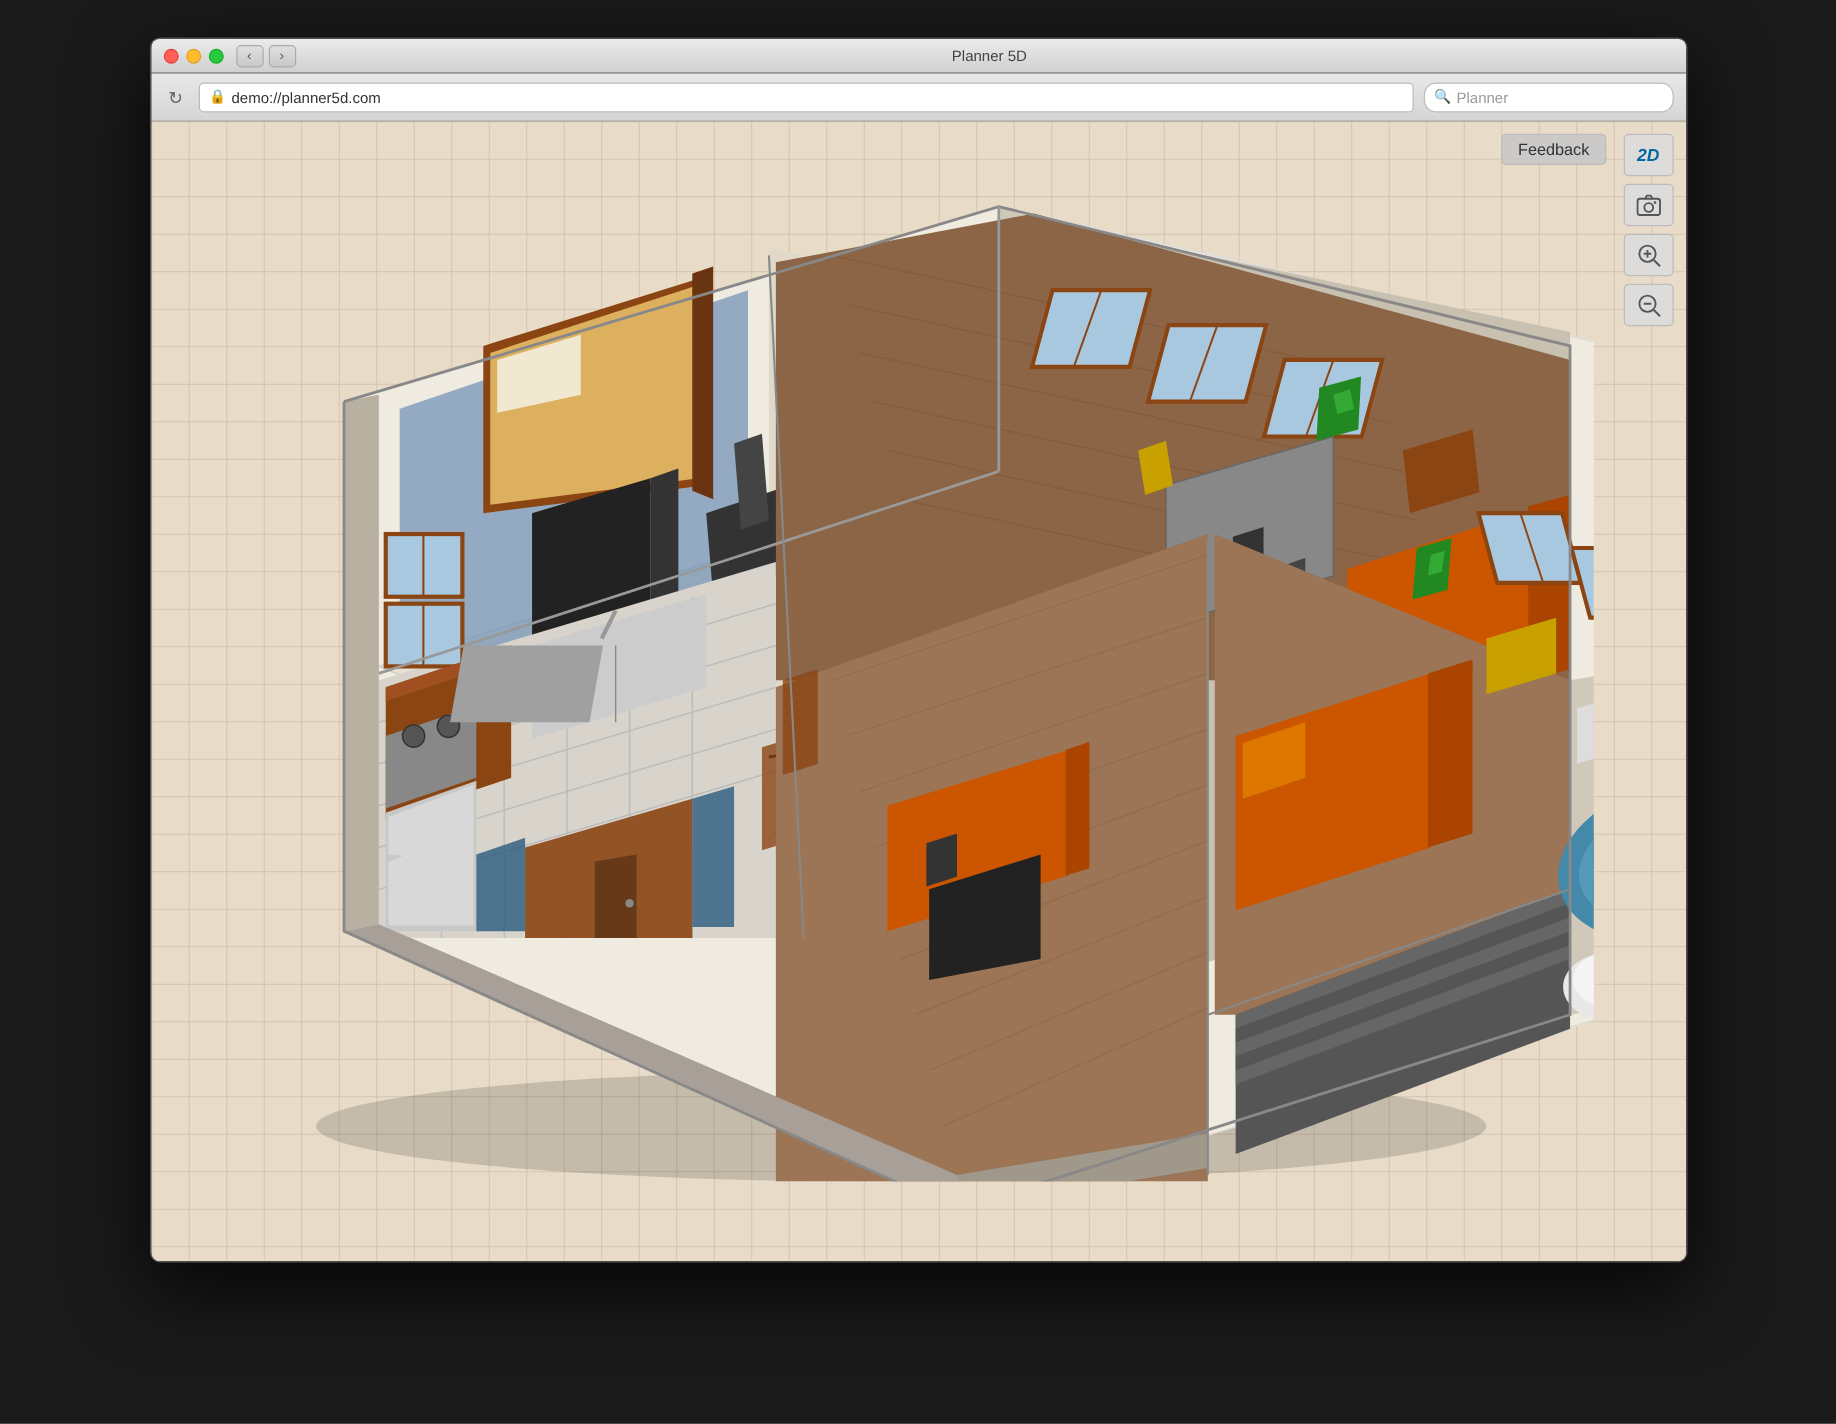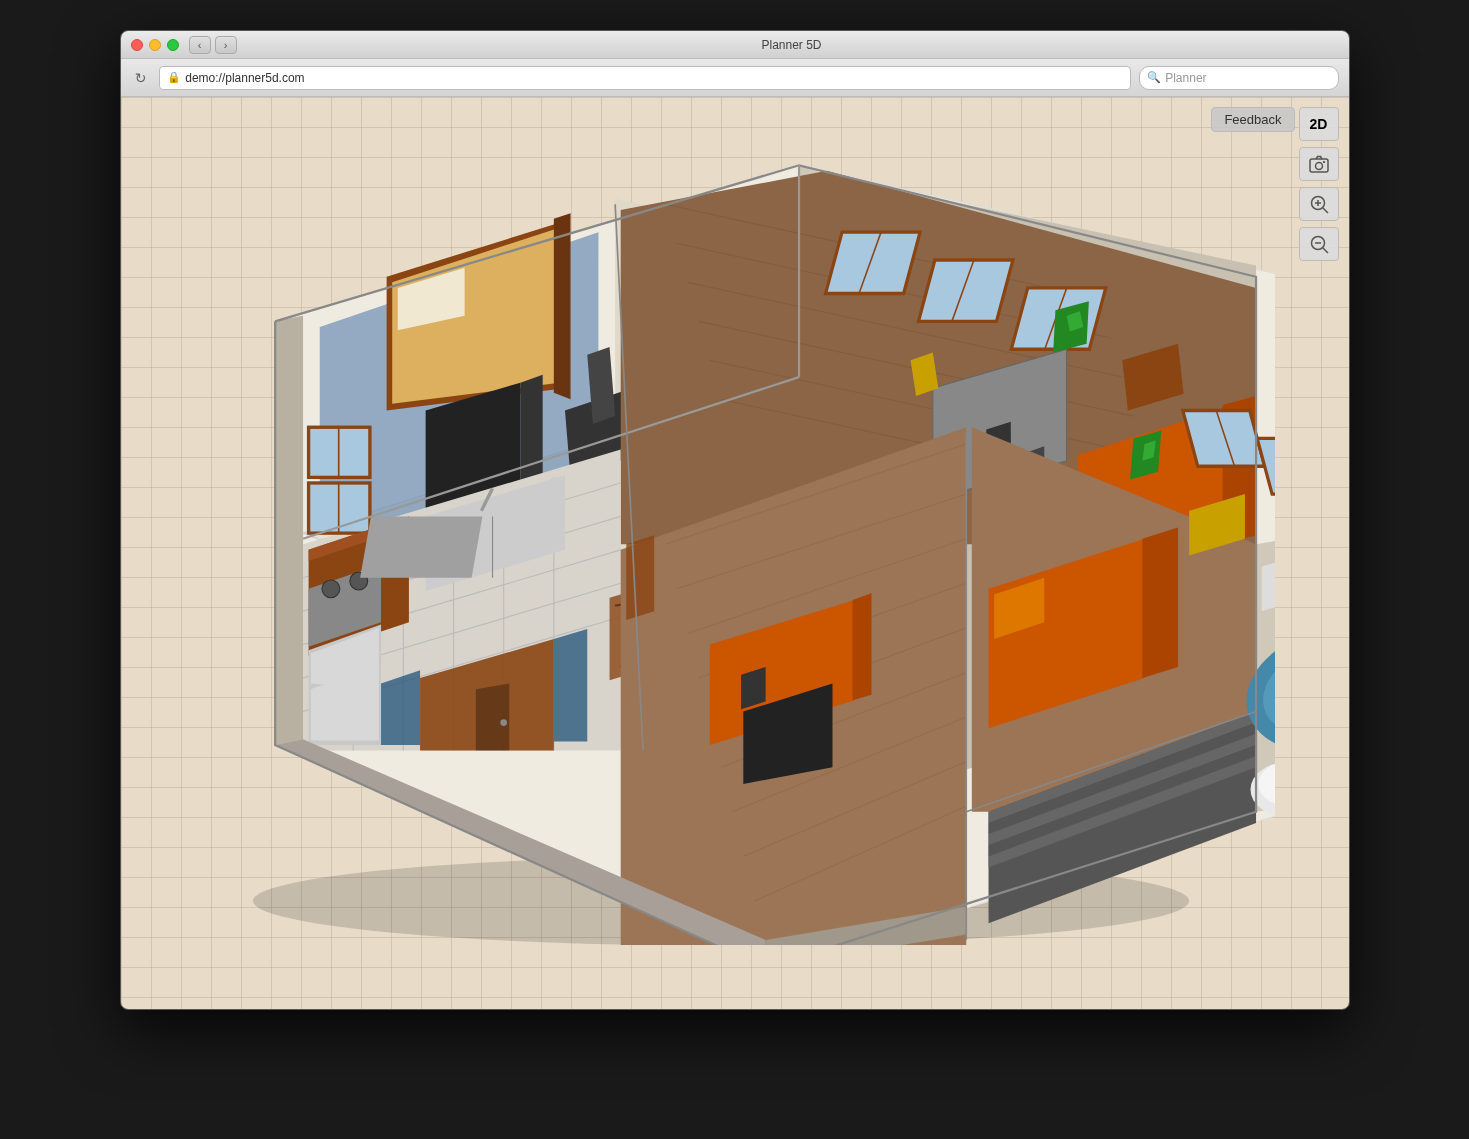--- a/index.html
+++ b/index.html
@@ -211,21 +211,21 @@
       background-image:
         linear-gradient(rgba(180,160,140,0.4) 1px, transparent 1px),
         linear-gradient(90deg, rgba(180,160,140,0.4) 1px, transparent 1px);
       background-size: 30px 30px;
     }
 
     
     .feedback-btn {
       position: absolute;
       top: 10px;
-      right: 54px;
+      right: 64px;
       background: rgba(200,200,200,0.9);
       border: 1px solid #bbb;
       border-radius: 4px;
       padding: 4px 12px;
       font-size: 13px;
       color: #333;
       cursor: pointer;
       z-index: 10;
     }
 
@@ -249,21 +249,22 @@
       align-items: center;
       justify-content: center;
       font-size: 13px;
       color: #333;
       cursor: pointer;
       font-weight: bold;
     }
     .toolbar-btn.view-2d {
       font-size: 14px;
       font-weight: bold;
-      color: #000000;
+      color: #0369a1;
+      font-style: italic;
     }
 
     
     .fp-container {
       position: absolute;
       top: 5%;
       left: 2%;
       width: 92%;
       height: 88%;
     }

